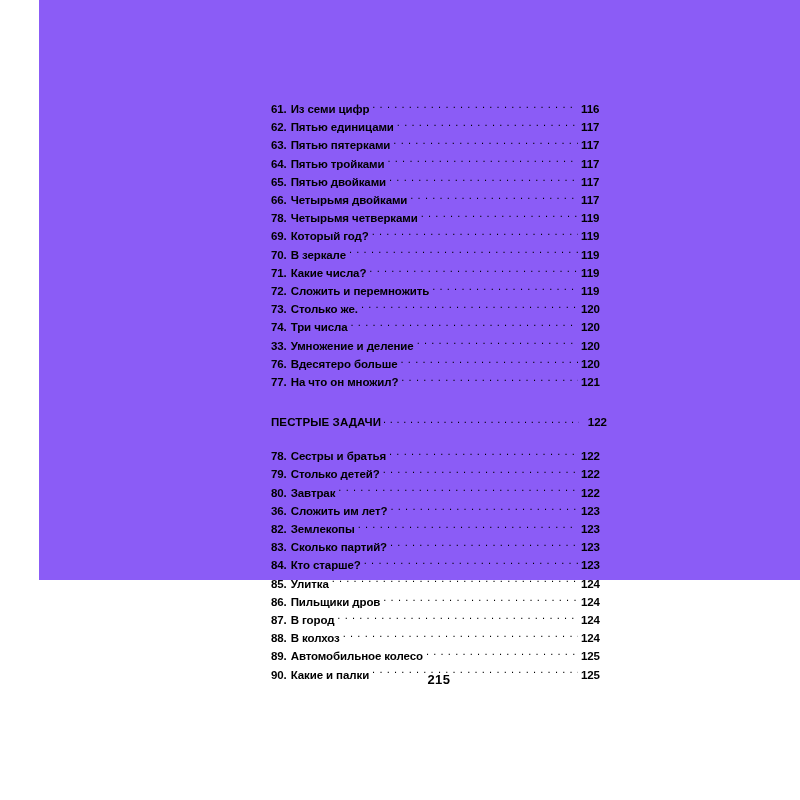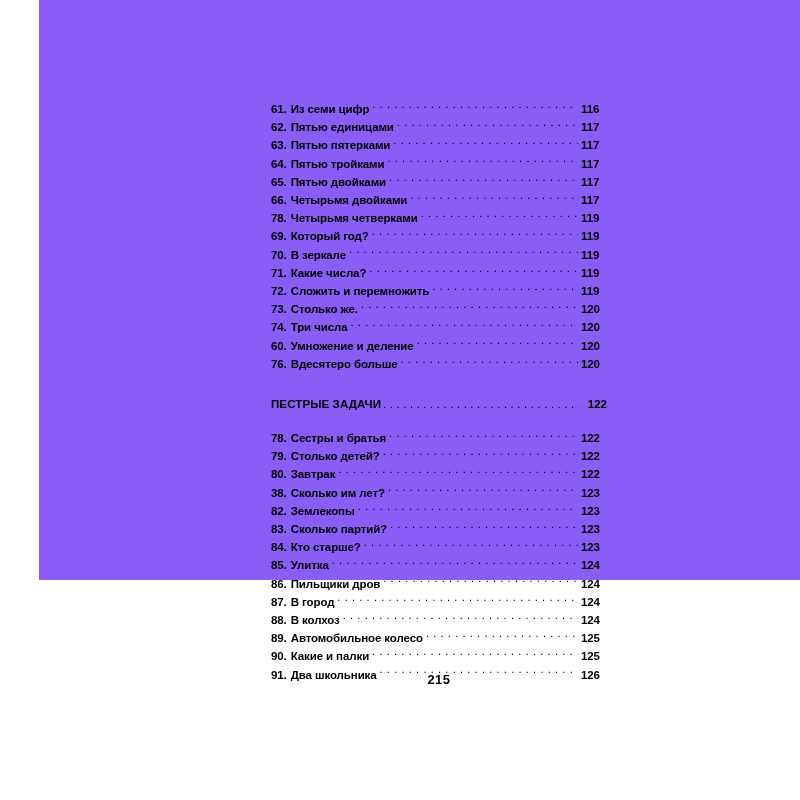--- a/index.html
+++ b/index.html
@@ -67,21 +67,21 @@
   .toc-row .page-no {
     font-weight: bold;
     min-width: 26px;
     text-align: left;
     letter-spacing: -0.1px;
   }
   .section-head {
     margin-top: 22px;
     margin-bottom: 16px;
     display: flex;
-    align-items: flex-end;
+    align-items: center;
     font-size: 11.5px;
     line-height: 18px;
     white-space: nowrap;
   }
   .section-head .sec-title {
     font-weight: bold;
     letter-spacing: 0.1px;
   }
   .section-head .dots {
     flex: 1 1 auto;
@@ -196,30 +196,36 @@
         <span class="dots"></span>
         <span class="page-no">120</span>
       </div>
       <div class="toc-row">
         <span class="num">74.</span>
         <span class="title">Три числа</span>
         <span class="dots"></span>
         <span class="page-no">120</span>
       </div>
       <div class="toc-row">
-        <span class="num">60.</span>
+        <span class="num">33.</span>
         <span class="title">Умножение и деление</span>
         <span class="dots"></span>
         <span class="page-no">120</span>
       </div>
       <div class="toc-row">
         <span class="num">76.</span>
         <span class="title">Вдесятеро больше</span>
         <span class="dots"></span>
         <span class="page-no">120</span>
+      </div>
+      <div class="toc-row">
+        <span class="num">77.</span>
+        <span class="title">На что он множил?</span>
+        <span class="dots"></span>
+        <span class="page-no">121</span>
       </div>
     </div>
 
     <div class="section-head">
       <span class="sec-title">ПЕСТРЫЕ ЗАДАЧИ</span>
       <span class="dots"></span>
       <span class="page-no">122</span>
     </div>
 
     <div>
@@ -235,22 +241,22 @@
         <span class="dots"></span>
         <span class="page-no">122</span>
       </div>
       <div class="toc-row">
         <span class="num">80.</span>
         <span class="title">Завтрак</span>
         <span class="dots"></span>
         <span class="page-no">122</span>
       </div>
       <div class="toc-row">
-        <span class="num">38.</span>
-        <span class="title">Сколько им лет?</span>
+        <span class="num">36.</span>
+        <span class="title">Сложить им лет?</span>
         <span class="dots"></span>
         <span class="page-no">123</span>
       </div>
       <div class="toc-row">
         <span class="num">82.</span>
         <span class="title">Землекопы</span>
         <span class="dots"></span>
         <span class="page-no">123</span>
       </div>
       <div class="toc-row">
@@ -294,25 +300,19 @@
         <span class="title">Автомобильное колесо</span>
         <span class="dots"></span>
         <span class="page-no">125</span>
       </div>
       <div class="toc-row">
         <span class="num">90.</span>
         <span class="title">Какие и палки</span>
         <span class="dots"></span>
         <span class="page-no">125</span>
       </div>
-      <div class="toc-row">
-        <span class="num">91.</span>
-        <span class="title">Два школьника</span>
-        <span class="dots"></span>
-        <span class="page-no">126</span>
-      </div>
     </div>
 
   </div>
 
   <div class="folio">215</div>
 
 </div>
 
 </body></html>

